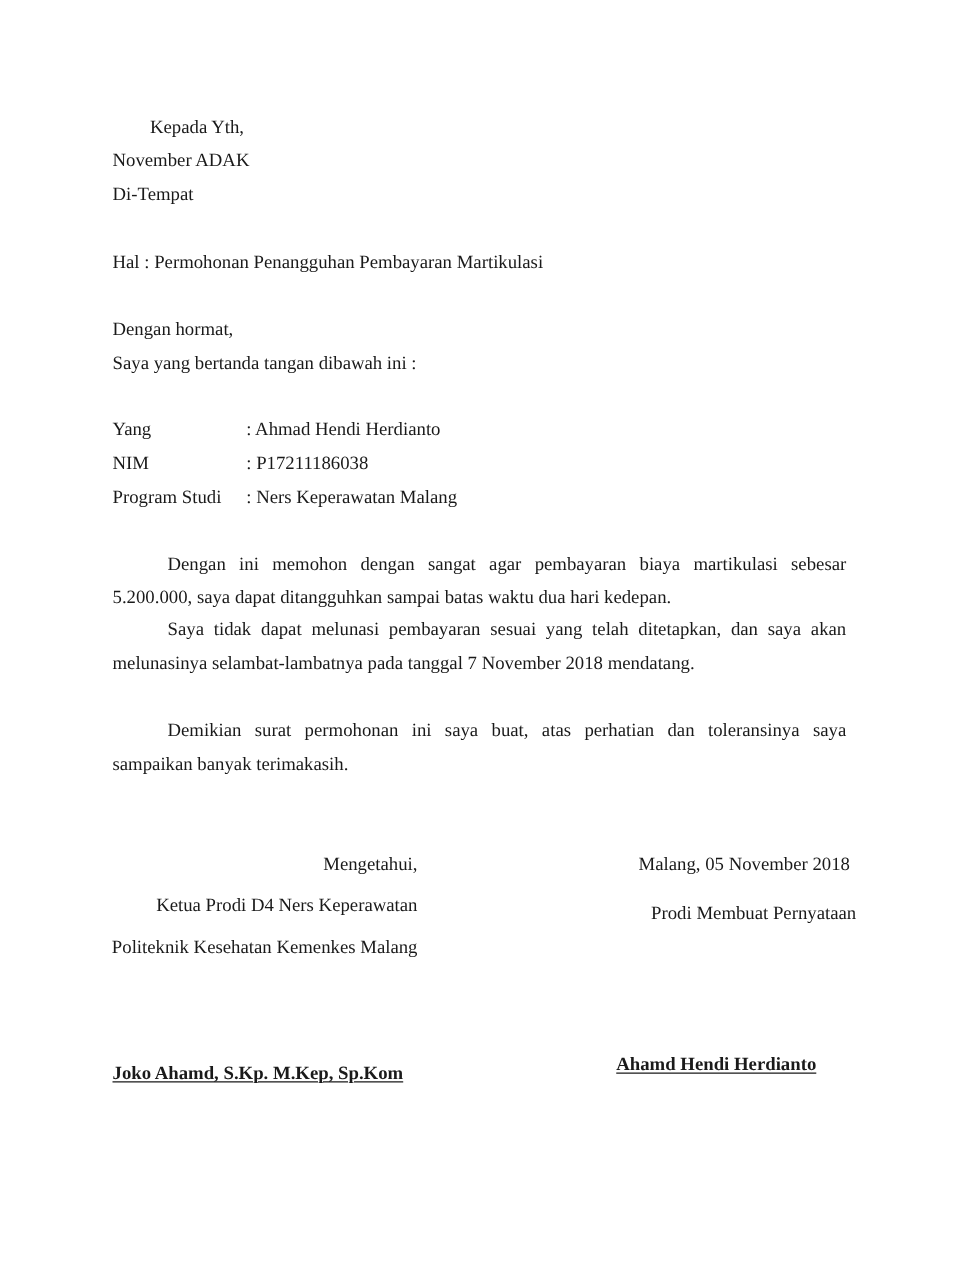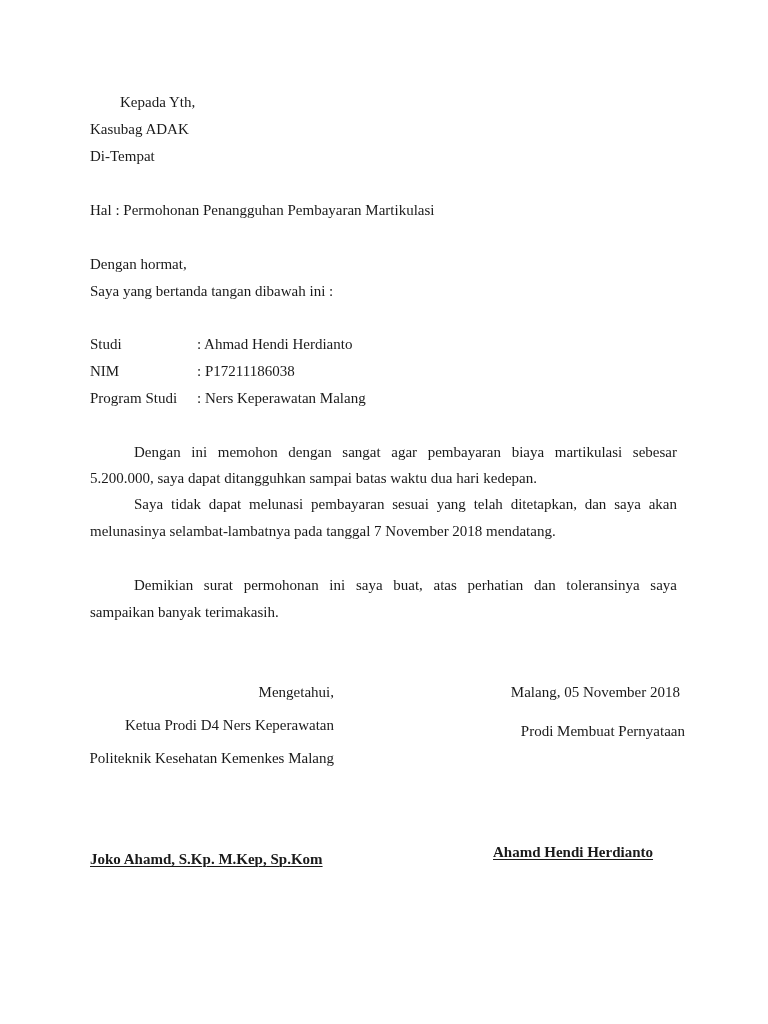--- a/index.html
+++ b/index.html
@@ -57,30 +57,30 @@
       white-space: nowrap;
       line-height: 18px;
     }
   </style>
 </head>
 <body>
 
 <div>
 
   <div class="line" style="left:90px; top:93px;margin-left:30px;">Kepada Yth,</div>
-  <div class="line" style="left:90px; top:120px;">Kasubag ADAK</div>
+  <div class="line" style="left:90px; top:120px;">November ADAK</div>
   <div class="line" style="left:90px; top:147px;">Di-Tempat</div>
 
   <div class="line" style="left:90px; top:201px;">Hal : Permohonan Penangguhan Pembayaran Martikulasi</div>
 
   <div class="line" style="left:90px; top:255px;">Dengan hormat,</div>
   <div class="line" style="left:90px; top:282px;">Saya yang bertanda tangan dibawah ini :</div>
 
   <div>
-    <div class="field-label" style="top:335px;">Studi</div>
+    <div class="field-label" style="top:335px;">Yang</div>
     <div class="field-value" style="top:335px;">: Ahmad Hendi Herdianto</div>
 
     <div class="field-label" style="top:362px;">NIM</div>
     <div class="field-value" style="top:362px;">: P17211186038</div>
 
     <div class="field-label" style="top:389px;">Program Studi</div>
     <div class="field-value" style="top:389px;">: Ners Keperawatan Malang</div>
   </div>
 
   <div>

